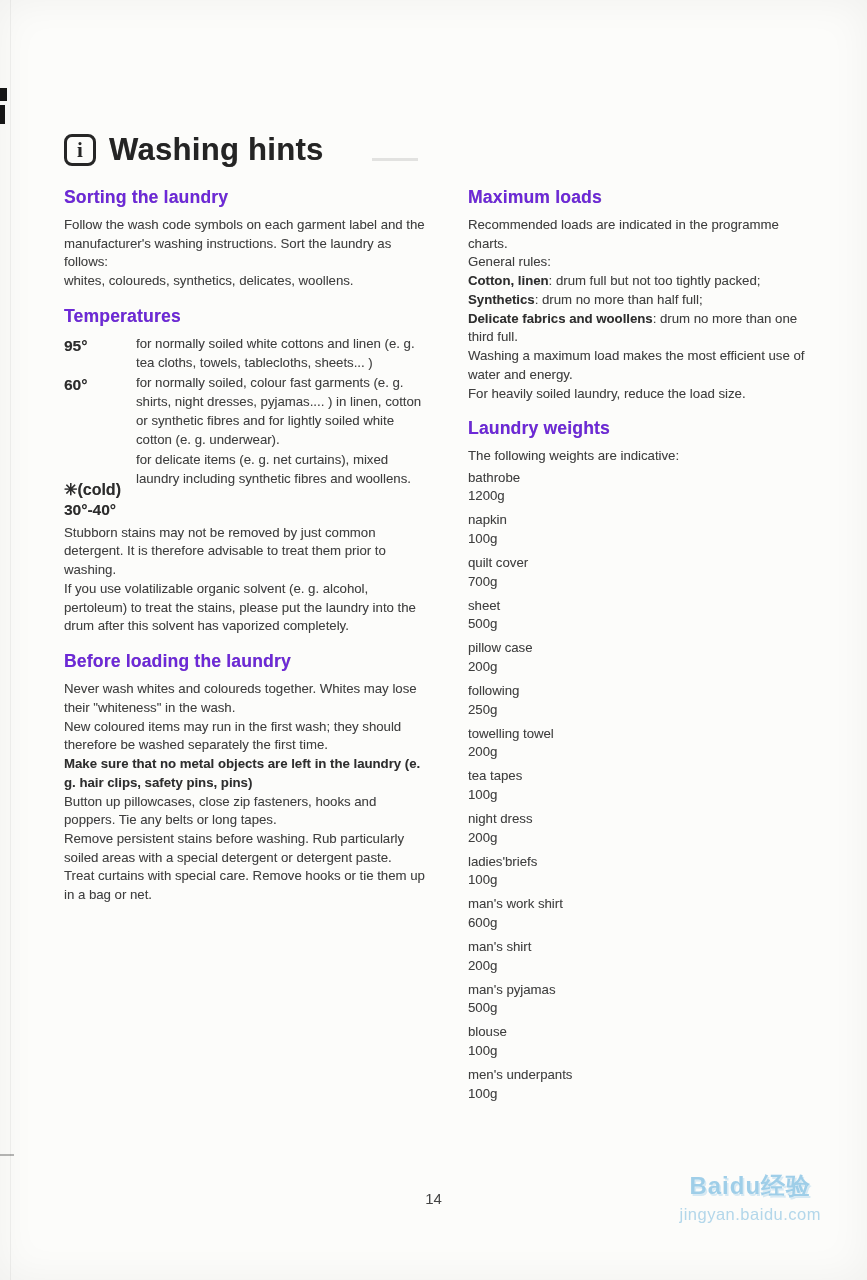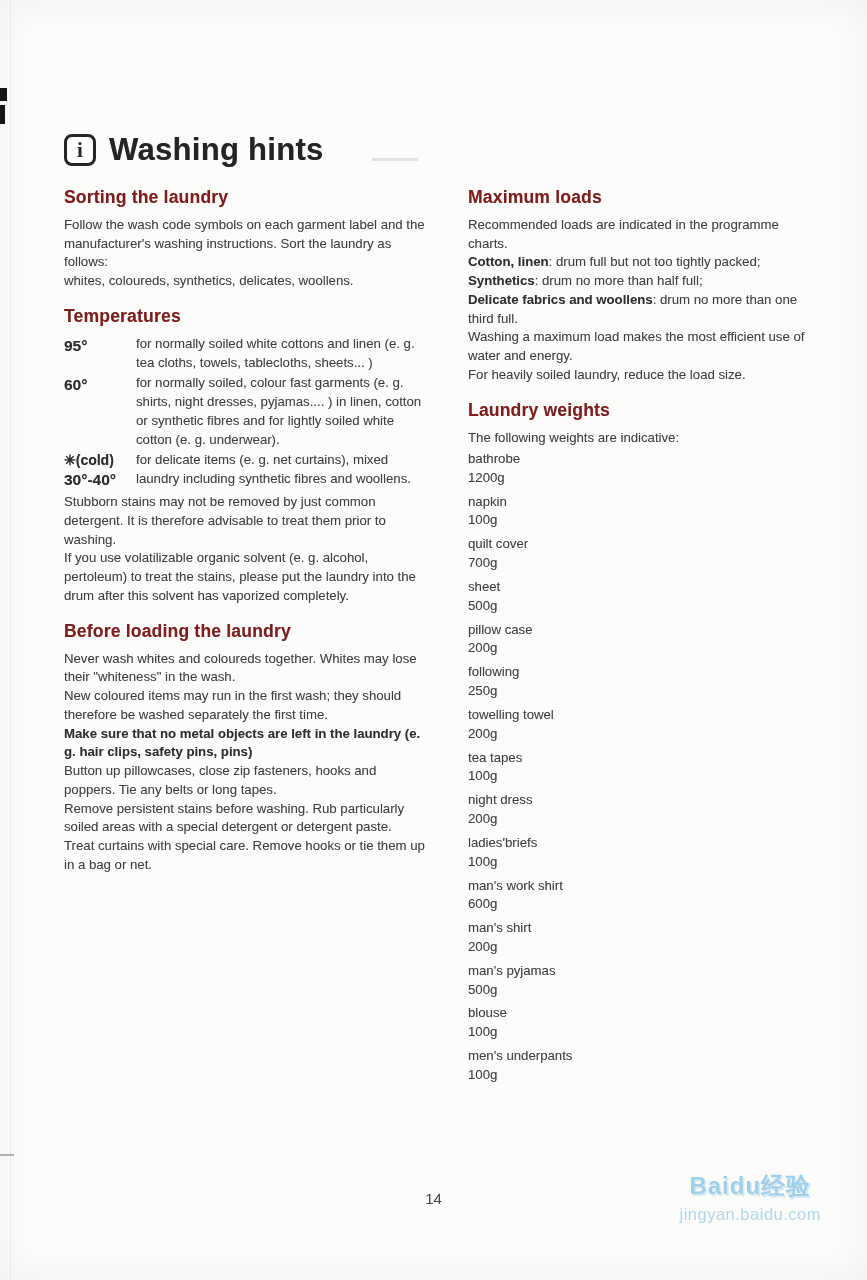--- a/index.html
+++ b/index.html
@@ -38,42 +38,42 @@
     font-size:31px; font-weight:bold; color:#242424;
     letter-spacing:0.3px;
     text-shadow:0.3px 0.3px 0.4px rgba(40,40,40,0.45);
   }
 
   .columns { display:flex; margin:4px 45px 0 64px; gap:37px; }
   .col-left  { width:367px; flex:none; }
   .col-right { flex:1; }
 
   h2 {
-    font-size:17.5px; font-weight:bold; color:#7f1d1d;
+    font-size:17.5px; font-weight:bold; color:#6d28d9;
     margin:17px 0 8px; letter-spacing:0.2px;
     text-shadow:0.2px 0.2px 0.3px rgba(50,50,50,0.4);
   }
   .col-left h2:first-child, .col-right h2:first-child { margin-top:15px; }
 
   p, .temp-def, .w-item, .w-weight, .intro-line {
     font-size:13.2px; line-height:1.42; color:#3f3f3f;
     text-shadow:0.2px 0.2px 0.3px rgba(80,80,80,0.28);
   }
   .bold { font-weight:bold; color:#2e2e2e; }
   section { margin-bottom:4px; }
 
   .temp-row { display:flex; margin-bottom:2px; }
   .temp-term {
     width:72px; flex:none;
     font-weight:bold; font-size:15.5px; color:#2c2c2c;
     line-height:1.25; padding-top:1px;
     text-shadow:0.2px 0.2px 0.3px rgba(50,50,50,0.4);
   }
   .temp-term span { display:block; }
-  .temp-term .small { font-size:14px; }
+  .temp-term .small { font-size:16px;margin-top:28px; }
   .temp-def { flex:1; }
 
   .w-row { display:flex; justify-content:space-between; padding:2.6px 0;flex-direction:column; }
   .w-item { }
   .w-weight { }
 
   .page-number {
     position:absolute; left:0; right:0; top:1190px;
     text-align:center; font-size:15px; color:#444;
   }
@@ -155,20 +155,21 @@
         <p>Treat curtains with special care. Remove hooks or tie them up in a bag or net.</p>
       </section>
 
     </div>
 
     <div class="col-right">
 
       <section>
         <h2>Maximum loads</h2>
         <p>Recommended loads are indicated in the programme charts.</p>
+        <p>General rules:</p>
         <p>
           <span class="bold">Cotton, linen</span><span>: drum full but not too tightly packed;</span>
         </p>
         <p>
           <span class="bold">Synthetics</span><span>: drum no more than half full;</span>
         </p>
         <p>
           <span class="bold">Delicate fabrics and woollens</span><span>: drum no more than one third full.</span>
         </p>
         <p>Washing a maximum load makes the most efficient use of water and energy.</p>

